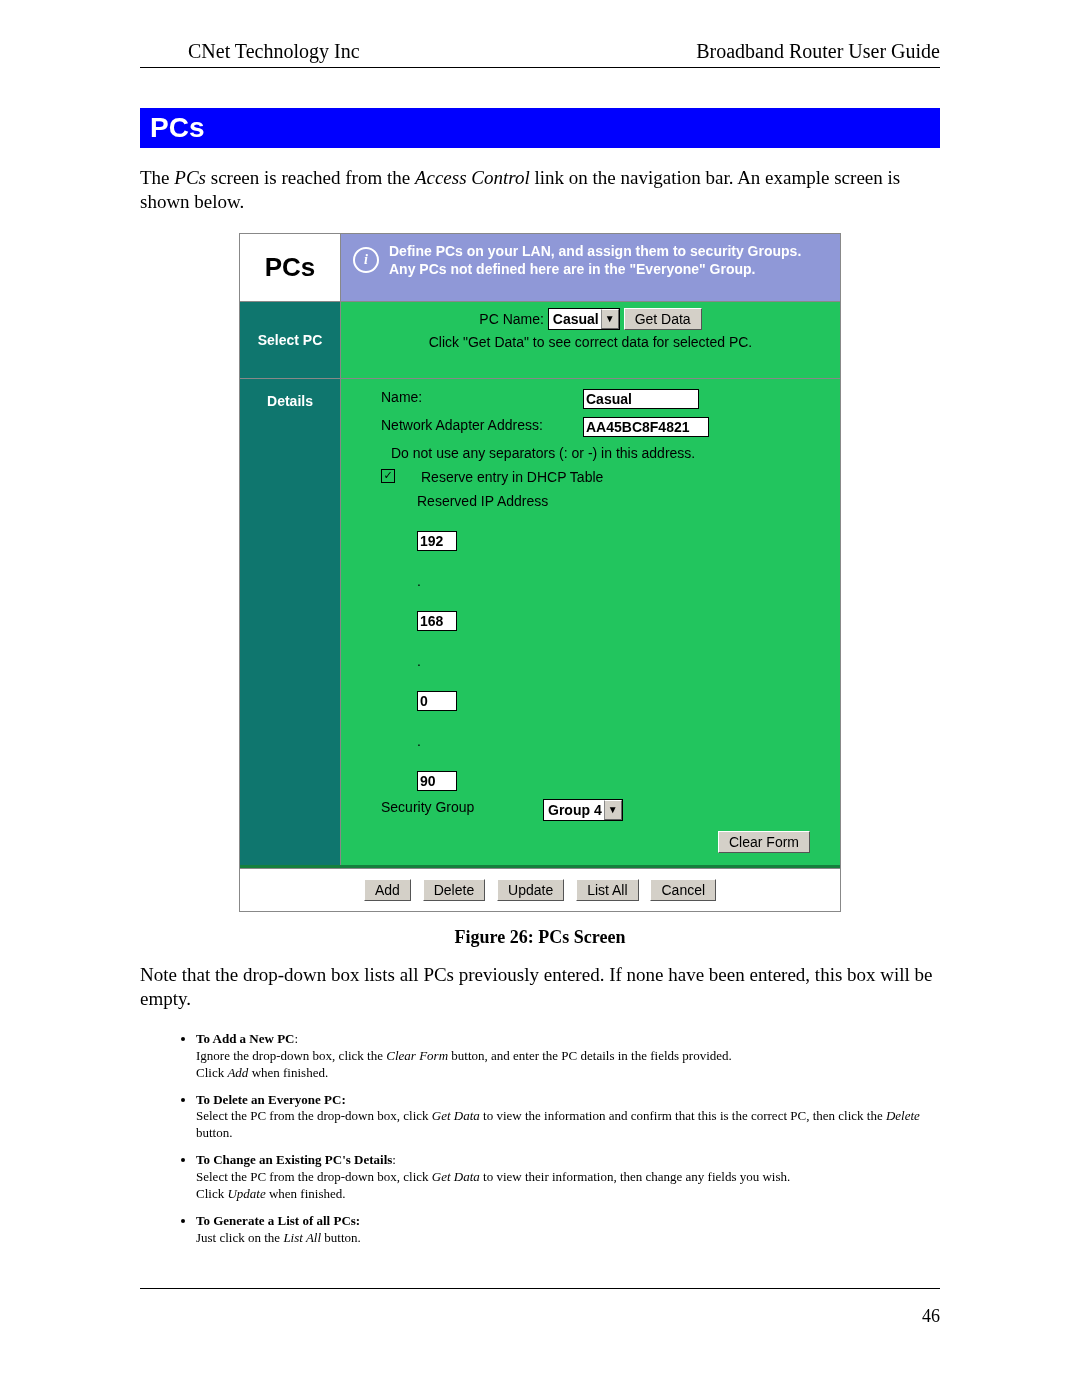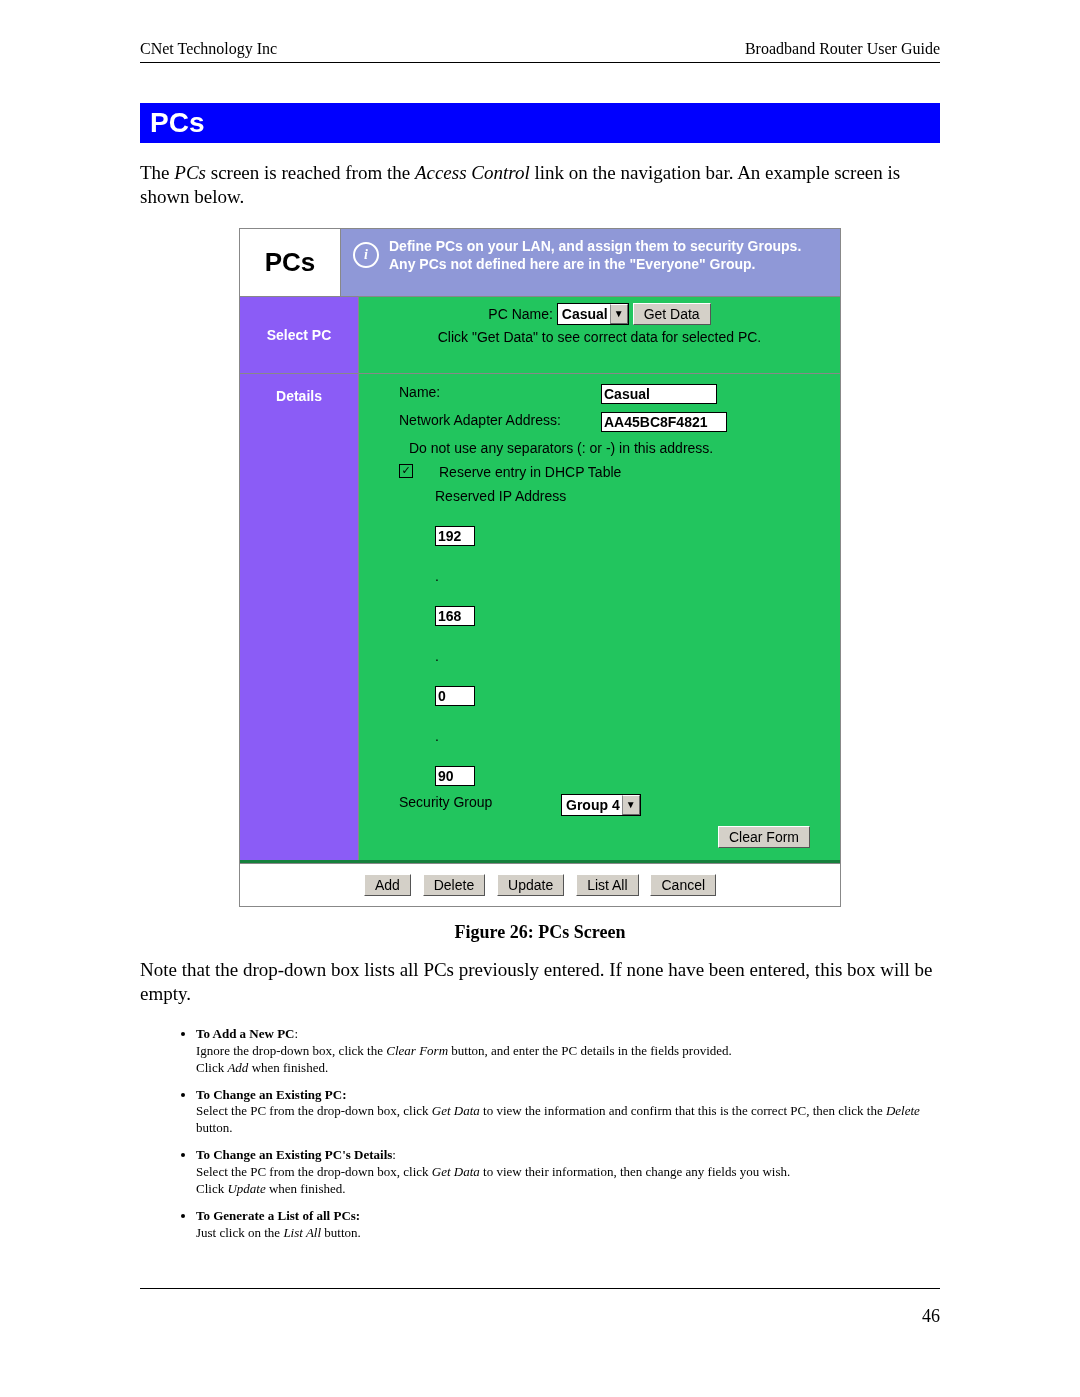--- a/index.html
+++ b/index.html
@@ -12,22 +12,23 @@
     width: 1080px;
     height: 1397px;
     margin: 0 auto;
     box-sizing: border-box;
     padding: 40px 140px 40px 140px;
     position: relative;
   }
   .header-row {
     display: flex;
     justify-content: space-between;
-    font-size: 16px;
+    font-size: 20px;
     padding-bottom: 2px;
+    margin-left: 48px;
   }
   .header-hr {
     border: none;
     border-top: 1px solid #000;
     margin: 2px 0 40px 0;
   }
   .section-bar {
     background: #0000ff;
     color: #fff;
     font-family: Arial, Helvetica, sans-serif;
@@ -51,24 +52,24 @@
   .ui-box {
     width: 600px;
     border: 1px solid #888;
     background: #fff;
     font-family: Arial, Helvetica, sans-serif;
     font-size: 14px;
   }
   .ui-row { display: flex; }
   .ui-left {
     width: 100px;
-    background: #8b5cf6;
+    background: #0f766e;
     color: #fff;
     text-align: center;
-    padding: 10px 9px;
+    padding: 10px 0;
     border-right: 1px solid #888;
   }
   .ui-left.pcs {
     color: #000;
     background: #fff;
     font-weight: bold;
     font-size: 26px;
     padding: 18px 0;
   }
   .ui-left.label {
@@ -256,21 +257,21 @@
   <p class="note">Note that the drop-down box lists all PCs previously entered. If none have been entered, this box will be empty.</p>
 
 
   <ul class="ops">
     <li>
       <span class="lead">To Add a New PC</span><span>:</span><br>
       <span>Ignore the drop-down box, click the </span><span class="ital">Clear Form</span><span> button, and enter the PC details in the fields provided.</span><br>
       <span>Click </span><span class="ital">Add</span><span> when finished.</span>
     </li>
     <li>
-      <span class="lead">To Change an Existing PC:</span><br>
+      <span class="lead">To Delete an Everyone PC:</span><br>
       <span>Select the PC from the drop-down box, click </span><span class="ital">Get Data</span><span> to view the information and confirm that this is the correct PC, then click the </span><span class="ital">Delete</span><span> button.</span>
     </li>
     <li>
       <span class="lead">To Change an Existing PC's Details</span><span>:</span><br>
       <span>Select the PC from the drop-down box, click </span><span class="ital">Get Data</span><span> to view their information, then change any fields you wish.</span><br>
       <span>Click </span><span class="ital">Update</span><span> when finished.</span>
     </li>
     <li>
       <span class="lead">To Generate a List of all PCs:</span><br>
       <span>Just click on the </span><span class="ital">List All</span><span> button.</span>

